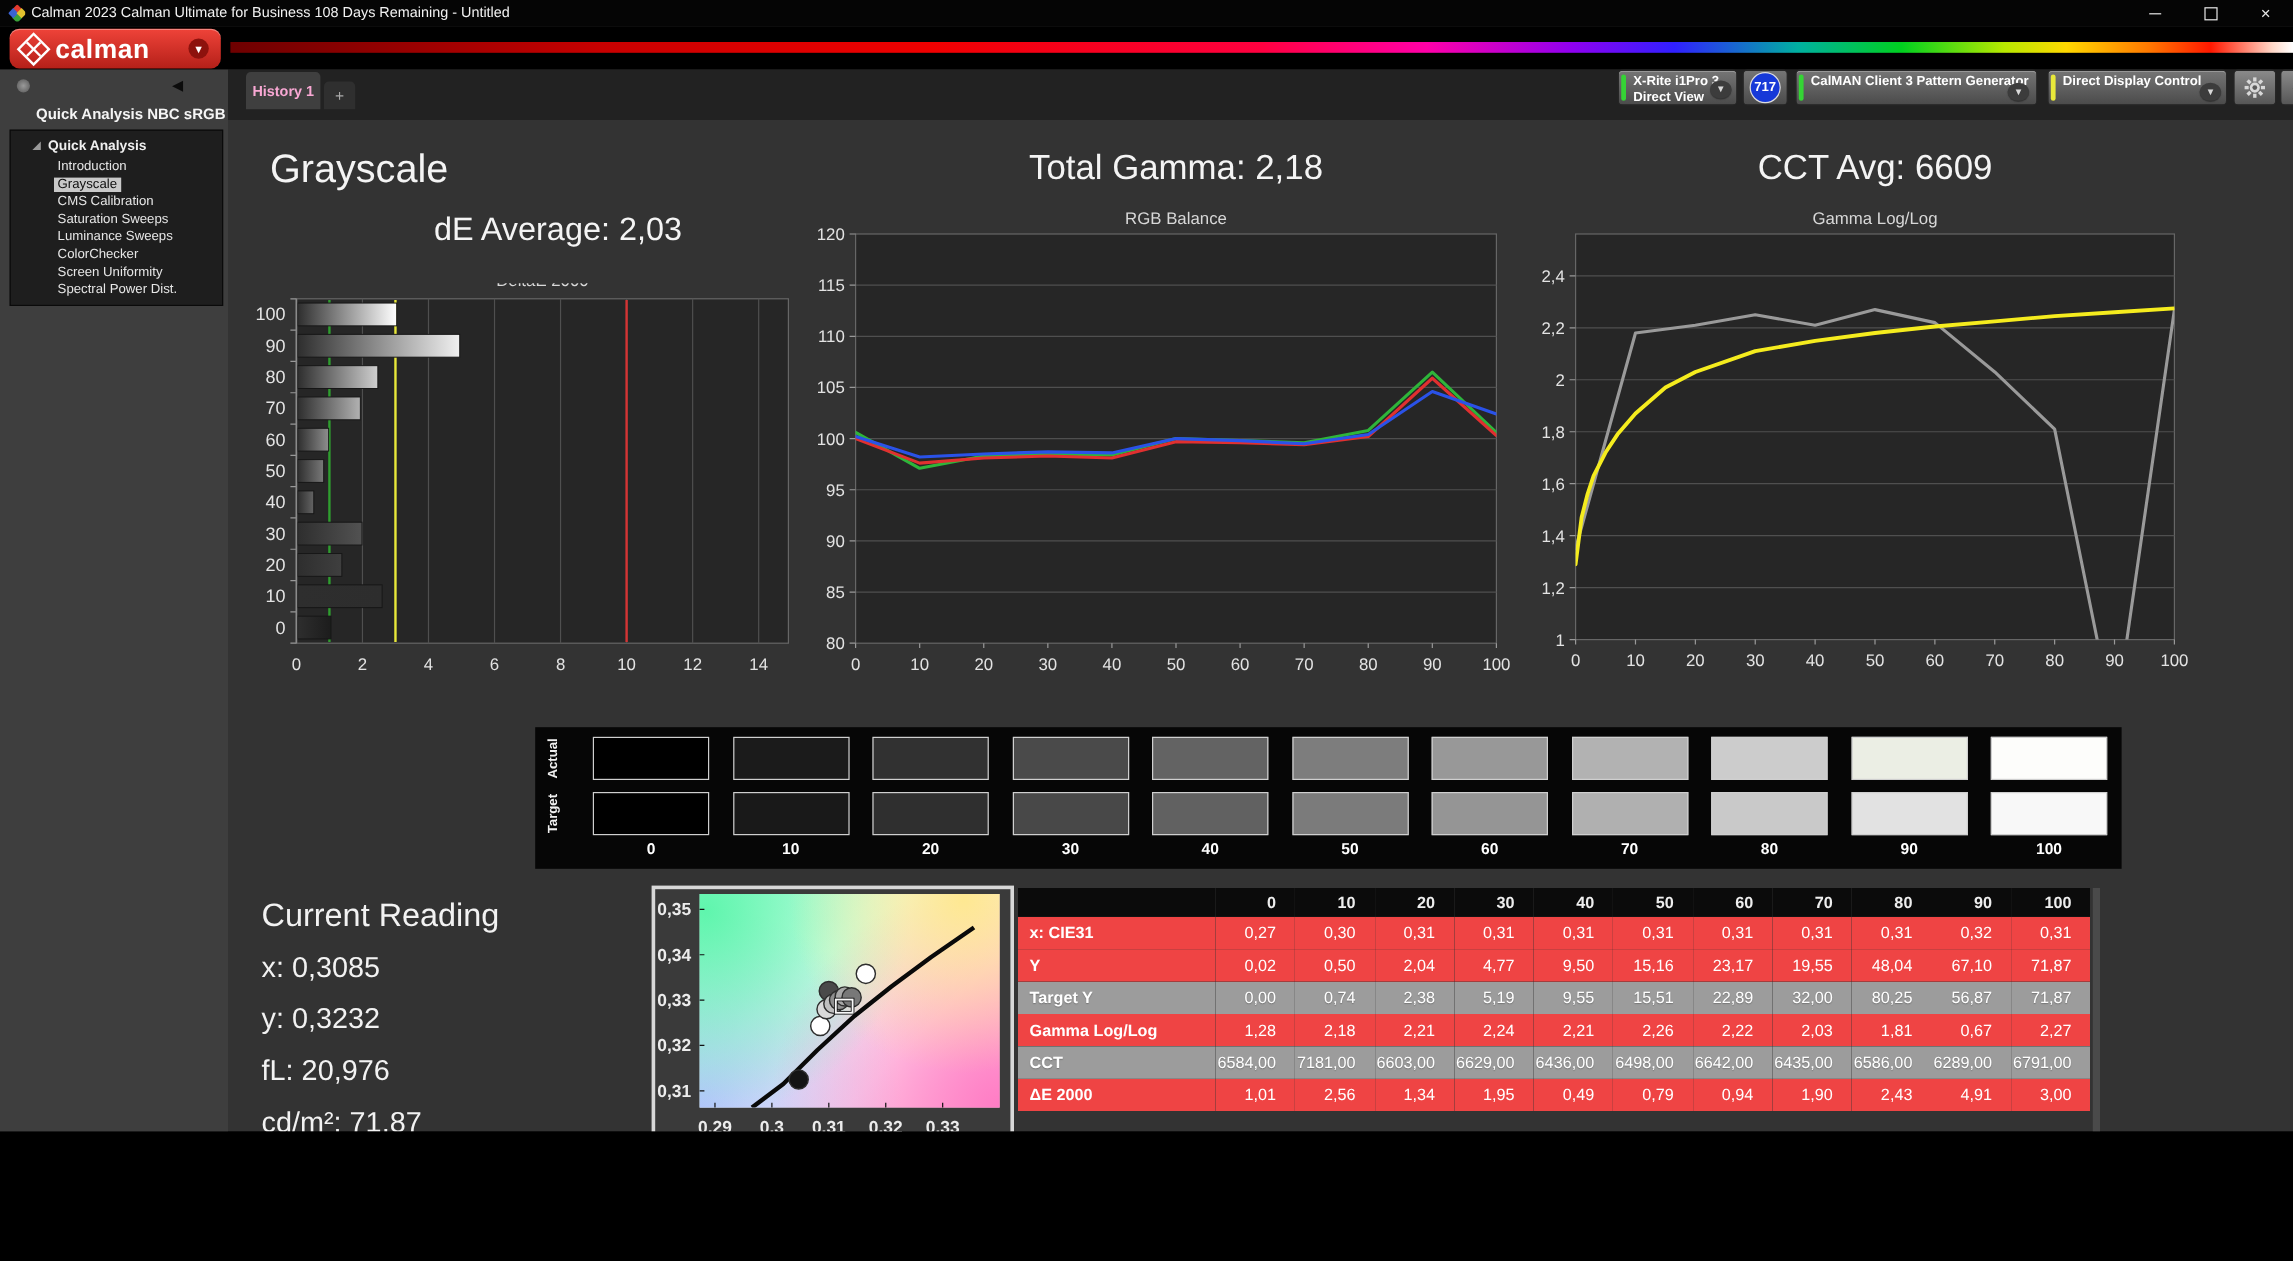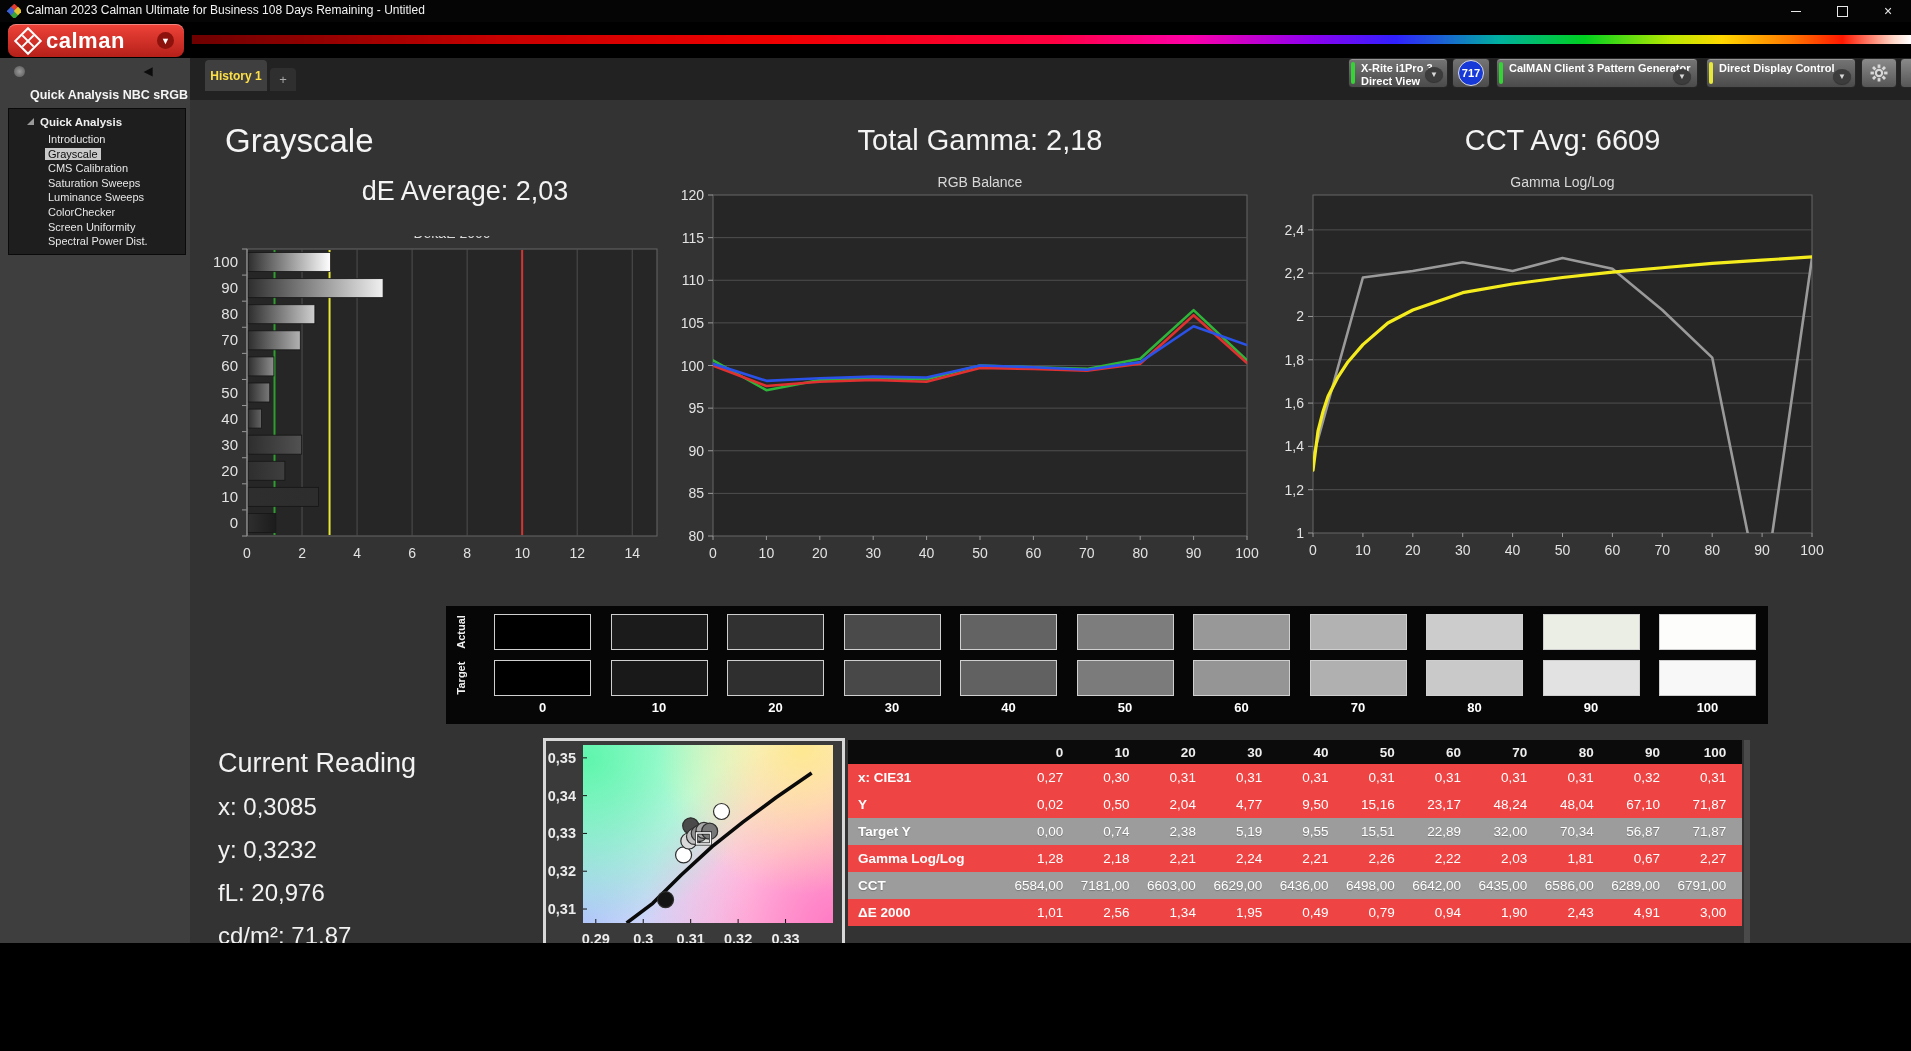--- a/index.html
+++ b/index.html
@@ -25,21 +25,21 @@
   .logodiamond:before{content:"";position:absolute;left:50%;top:0;width:2px;height:100%;background:#fff;transform:translateX(-50%);}
   .logodiamond:after{content:"";position:absolute;top:50%;left:0;height:2px;width:100%;background:#fff;transform:translateY(-50%);}
   .logotext{color:#fff;font-size:22px;font-weight:bold;letter-spacing:.5px;line-height:1;}
   .logochev{margin-left:auto;width:17px;height:17px;border-radius:50%;background:#8d120d;color:#fff;font-size:9px;
       display:flex;align-items:center;justify-content:center;}
   .rainbow{position:absolute;left:192px;top:13px;width:1719px;height:9px;
       background:linear-gradient(to right,#6e0000 0%,#c80000 18%,#f00000 34%,#ff0040 50%,#ff00a8 58%,#9000f0 65%,#3020ff 70%,#00b0a0 76%,#00d020 81%,#b8e800 86%,#ffd800 89%,#ff7800 93%,#ff1800 96%,#ffd8c8 99%,#ffffff 100%);}
 
   
   .topstrip{left:190px;top:58px;width:1721px;height:42px;background:#222222;}
-  .tab{position:absolute;border-radius:4px 4px 0 0;background:#3f3f3f;color:#fde047;font-size:12px;font-weight:bold;
+  .tab{position:absolute;border-radius:4px 4px 0 0;background:#3f3f3f;color:#f9a8d4;font-size:12px;font-weight:bold;
        display:flex;align-items:center;justify-content:center;}
   .tab.addtab{background:#2f2f2f;color:#a8a8a8;font-weight:normal;font-size:13px;}
   .select{position:absolute;background:linear-gradient(#757575,#4b4b4b);border:1px solid #262626;border-radius:4px;
       color:#fff;box-sizing:border-box;box-shadow:inset 0 1px 0 rgba(255,255,255,.25);}
   .select .accent{position:absolute;left:2px;top:3px;bottom:3px;width:4px;border-radius:2px;}
   .select .l1{position:absolute;left:12px;top:3px;font-size:11px;font-weight:bold;white-space:nowrap;}
   .select .l2{position:absolute;left:12px;top:16px;font-size:11px;font-weight:bold;white-space:nowrap;}
   .chevcirc{position:absolute;width:18px;height:15px;border-radius:50%;background:#3c3c3c;color:#d8d8d8;font-size:8px;
       display:flex;align-items:center;justify-content:center;box-shadow:0 1px 1px rgba(0,0,0,.4);}
   .badgebtn{position:absolute;left:1452px;top:58px;width:38px;height:30px;border-radius:4px;background:linear-gradient(#757575,#4b4b4b);
@@ -589,36 +589,36 @@
         </tr>
         <tr class="dark">
           <td class="rl">Y</td>
           <td>0,02</td>
           <td>0,50</td>
           <td>2,04</td>
           <td>4,77</td>
           <td>9,50</td>
           <td>15,16</td>
           <td>23,17</td>
-          <td>48,24</td>
+          <td>19,55</td>
           <td>48,04</td>
           <td>67,10</td>
           <td>71,87</td>
         </tr>
         <tr class="light">
           <td class="rl">Target Y</td>
           <td>0,00</td>
           <td>0,74</td>
           <td>2,38</td>
           <td>5,19</td>
           <td>9,55</td>
           <td>15,51</td>
           <td>22,89</td>
           <td>32,00</td>
-          <td>70,34</td>
+          <td>80,25</td>
           <td>56,87</td>
           <td>71,87</td>
         </tr>
         <tr class="dark">
           <td class="rl">Gamma Log/Log</td>
           <td>1,28</td>
           <td>2,18</td>
           <td>2,21</td>
           <td>2,24</td>
           <td>2,21</td>

